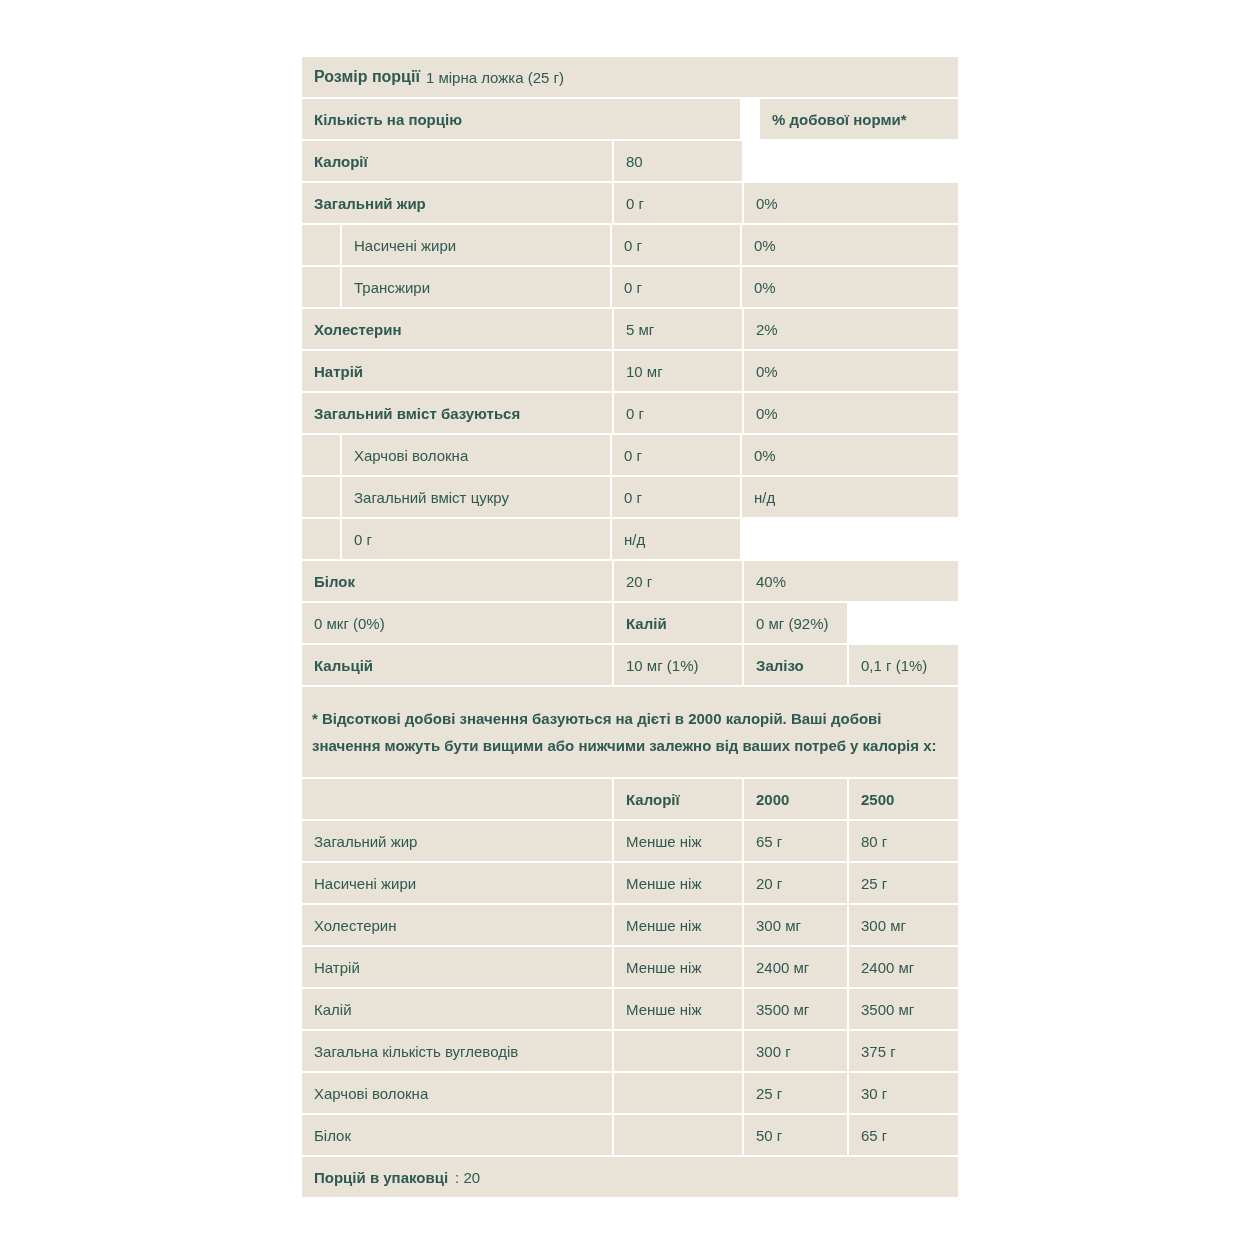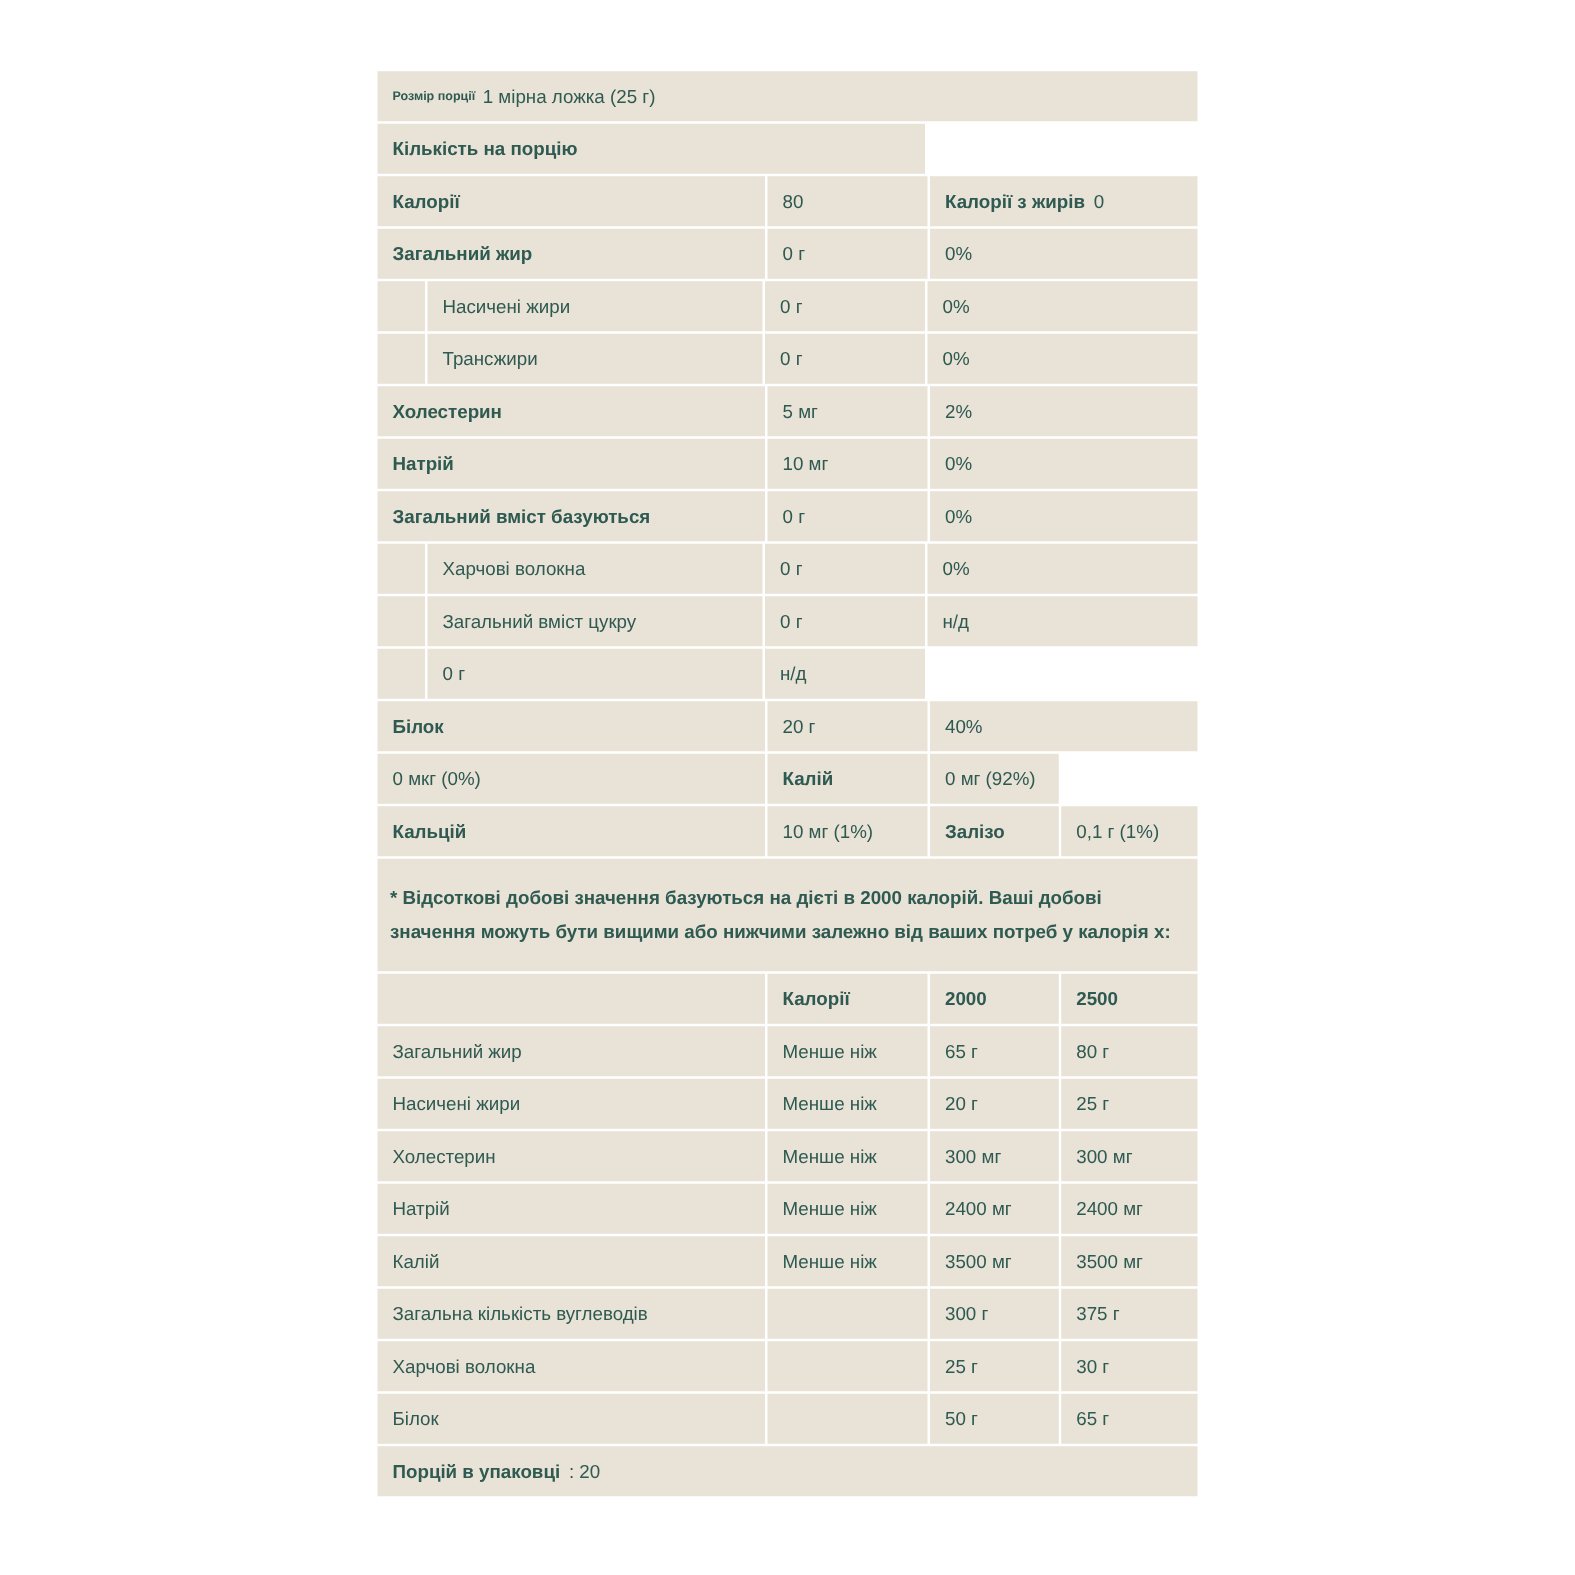--- a/index.html
+++ b/index.html
@@ -31,21 +31,21 @@
     padding:0 12px;
     white-space:nowrap;
     overflow:hidden;
   }
   .row.full{grid-template-columns:1fr;}
   .row.cols-2h{grid-template-columns:438px 1fr;gap:20px;}
   .row.cols-3{grid-template-columns:310px 128px 1fr;}
   .row.cols-3i{grid-template-columns:38px 268px 128px 1fr;}
   .row.cols-4{grid-template-columns:310px 128px 103px 1fr;}
   .b{font-weight:bold;}
-  .serving-label{font-weight:bold;font-size:10px;margin-right:6px;}
+  .serving-label{font-weight:bold;font-size:16px;margin-right:6px;}
   .gap-sm{margin-left:7px;}
   .footnote-cell{
     display:block;
     padding:18px 10px;
     line-height:27px;
     font-weight:bold;
     white-space:normal;
   }
 </style>
 </head>
@@ -55,29 +55,26 @@
 
   <div class="row full">
     <div class="cell">
       <span class="serving-label">Розмір порції</span>
       <span>1 мірна ложка (25 г)</span>
     </div>
   </div>
 
   <div class="row cols-2h">
     <div class="cell b">Кількість на порцію</div>
+    <div class="cell b">% добової норми*</div>
   </div>
 
   <div class="row cols-3">
     <div class="cell b">Калорії</div>
     <div class="cell">80</div>
-    <div class="cell">
-      <span class="b">Калорії з жирів</span>
-      <span class="gap-sm">0</span>
-    </div>
   </div>
 
   <div class="row cols-3">
     <div class="cell b">Загальний жир</div>
     <div class="cell">0 г</div>
     <div class="cell">0%</div>
   </div>
 
   <div class="row cols-3i">
     <div class="cell"></div>

